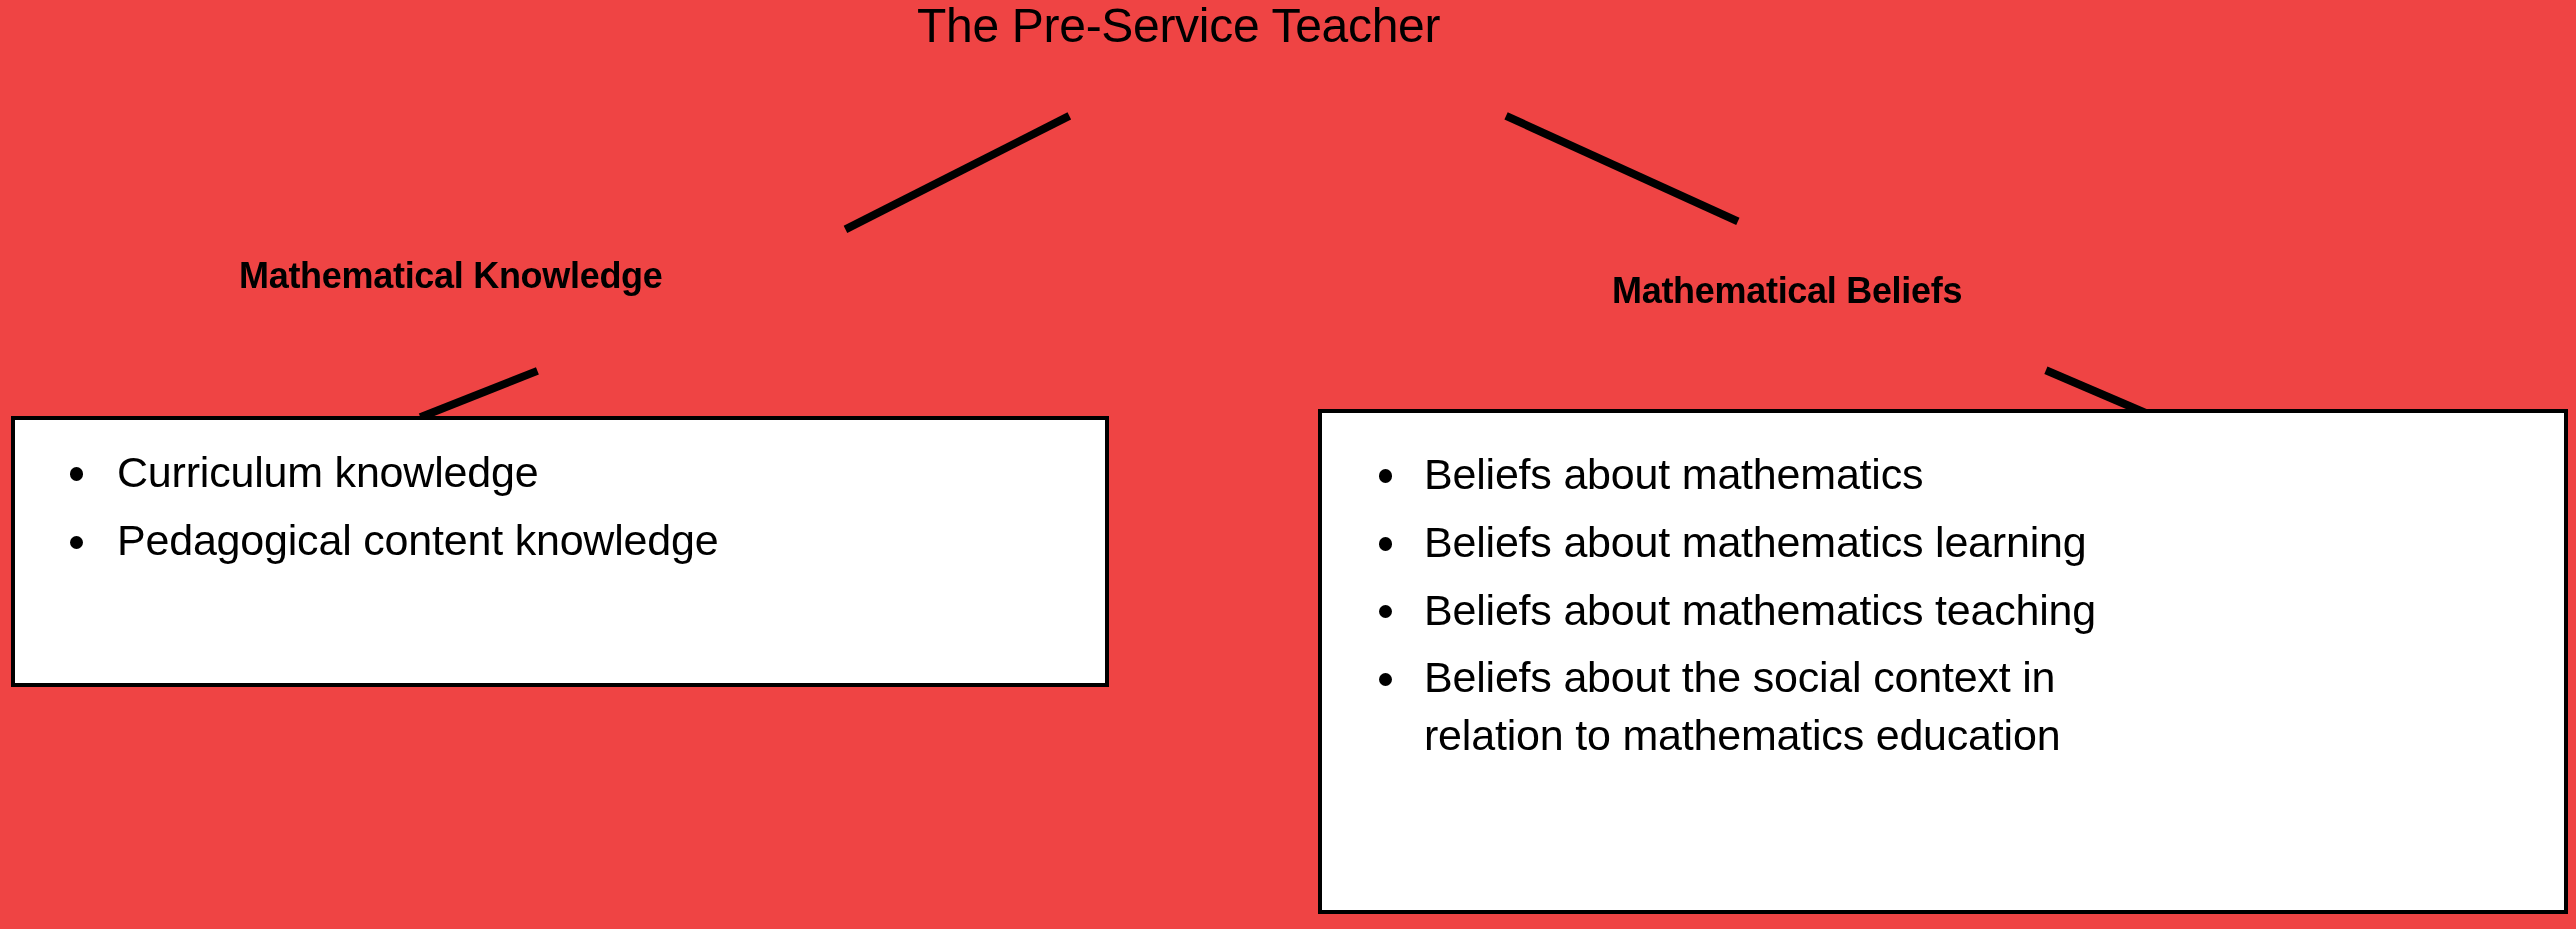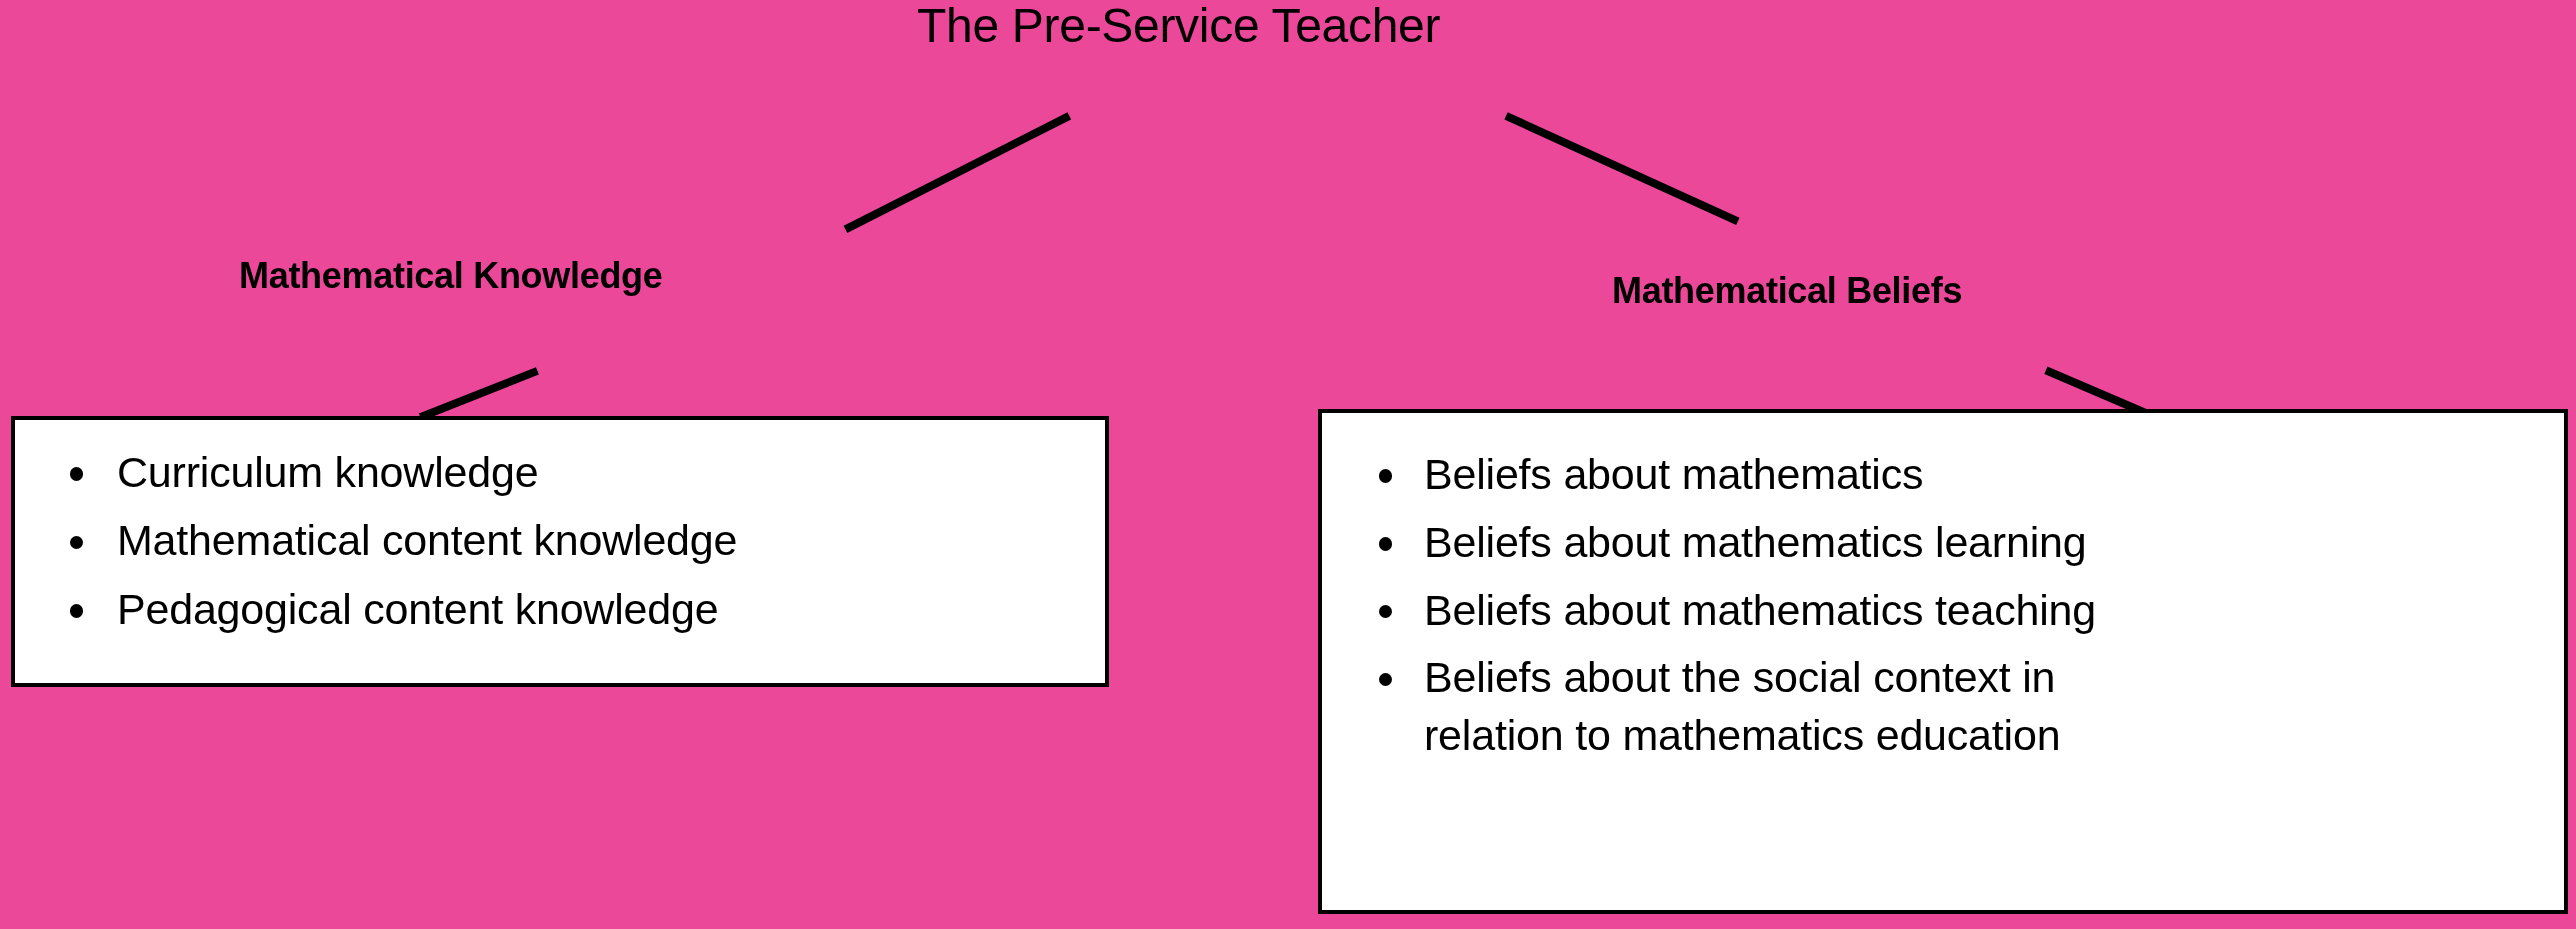--- a/index.html
+++ b/index.html
@@ -5,21 +5,21 @@
 <style>
   html, body {
     margin: 0;
     padding: 0;
     background: #ffffff;
   }
   #stage {
     position: relative;
     width: 2576px;
     height: 929px;
-    background: #ec4899;
+    background: #ef4444;
     overflow: hidden;
     font-family: "Liberation Sans", "DejaVu Sans", sans-serif;
     color: #000000;
   }
   #connectors {
     position: absolute;
     left: 0;
     top: 0;
     width: 2576px;
     height: 929px;
@@ -125,24 +125,20 @@
   <div class="branch-heading right">Mathematical Beliefs</div>
 
   <div class="node-box left">
     <ul class="bullet-list">
       <li class="bullet-item">
         <span class="bullet-dot"></span>
         <span class="bullet-text">Curriculum knowledge</span>
       </li>
       <li class="bullet-item">
         <span class="bullet-dot"></span>
-        <span class="bullet-text">Mathematical content knowledge</span>
-      </li>
-      <li class="bullet-item">
-        <span class="bullet-dot"></span>
         <span class="bullet-text">Pedagogical content knowledge</span>
       </li>
     </ul>
   </div>
 
   <div class="node-box right">
     <ul class="bullet-list">
       <li class="bullet-item">
         <span class="bullet-dot"></span>
         <span class="bullet-text">Beliefs about mathematics</span>

